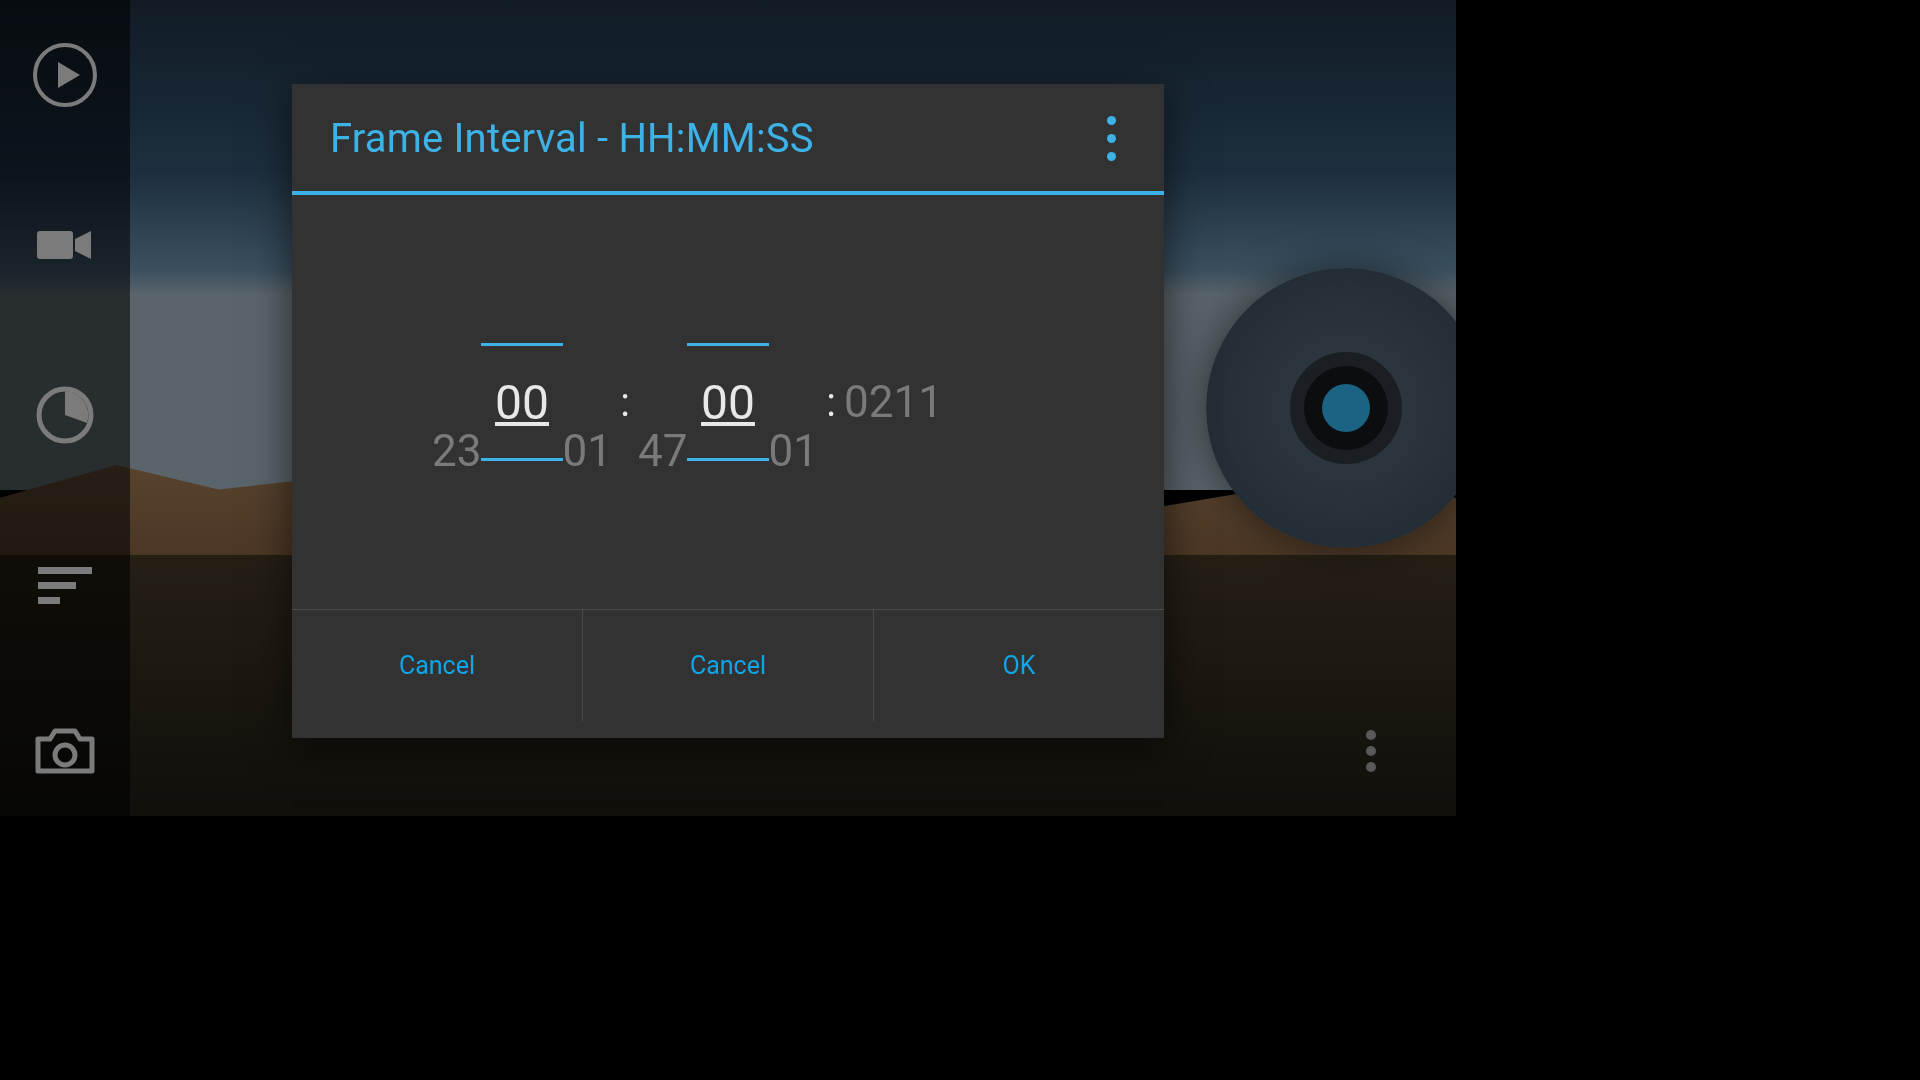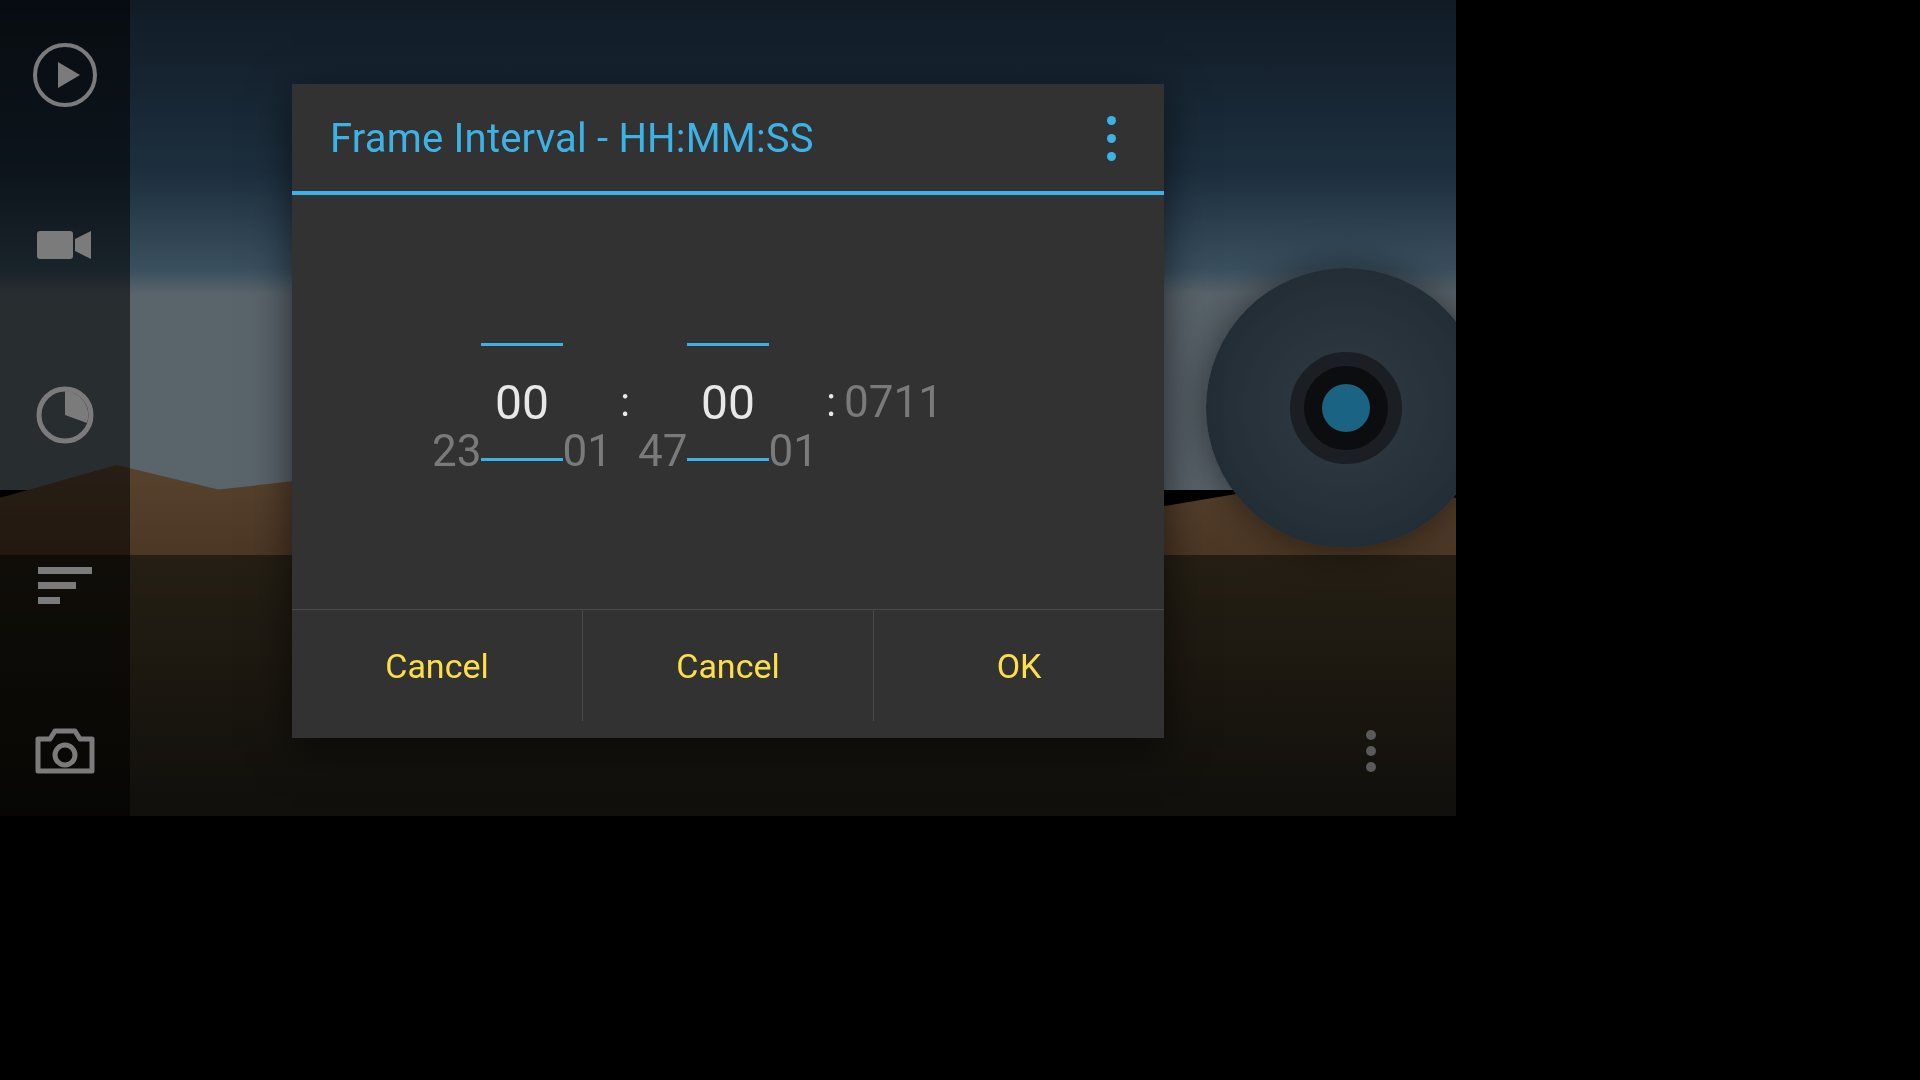--- a/index.html
+++ b/index.html
@@ -44,25 +44,25 @@
   .dlg-more { width:30px; display:flex; flex-direction:column; align-items:center; gap:9px; padding:4px 0; cursor:pointer;}
   .dlg-more span { width:9px; height:9px; border-radius:50%; background:#3db2e6; }
   .dlg-rule { height:4px; background:#3db2e6; margin:0 0 0 0; }
   .picker-area { height:414px; display:flex; align-items:center; justify-content:center;
                  gap:0; padding:0 60px; }
   .col { display:flex; align-items:flex-end; width:180px; }
   .faded { color:#7a7a7a; font-size:44px; font-weight:400; height:80px; line-height:80px; }
   .cur-wrap { border-top:3px solid #3db2e6; border-bottom:3px solid #3db2e6;
               width:150px; height:118px; display:flex; align-items:center; justify-content:center;
               margin:30px 0; }
-  .cur { color:#e8e8e8; font-size:48px; font-weight:400; }
+  .cur { color:#e8e8e8; font-size:48px; font-weight:400;text-decoration:underline; }
   .sep { color:#e8e8e8; font-size:40px; width:26px; text-align:center; }
   .dlg-buttons { display:flex; height:112px; border-top:1px solid #4a4a4a; }
   .dlg-btn { flex:1; display:flex; align-items:center; justify-content:center;
-             color:#fde047; font-size:34px; border-right:1px solid #4a4a4a; cursor:pointer; }
+             color:#0ea5e9; font-size:25px; border-right:1px solid #4a4a4a; cursor:pointer; }
   .dlg-btn:last-child { border-right:none; }
 </style>
 </head>
 <body>
 
 <div class="app">
 
   <div class="bg">
     <div class="sky"></div>
     <div class="mountains"></div>
@@ -149,21 +149,21 @@
       <div class="col">
         <div class="faded">47</div>
         <div class="cur-wrap">
           <div class="cur">00</div>
         </div>
         <div class="faded">01</div>
       </div>
       <div class="sep">:</div>
 
       <div class="col">
-        <div class="faded">07</div>
+        <div class="faded">02</div>
         <div class="faded">11</div>
       </div>
     </div>
 
     <div class="dlg-buttons">
       <div class="dlg-btn">Cancel</div>
       <div class="dlg-btn">Cancel</div>
       <div class="dlg-btn">OK</div>
     </div>
   </div>

